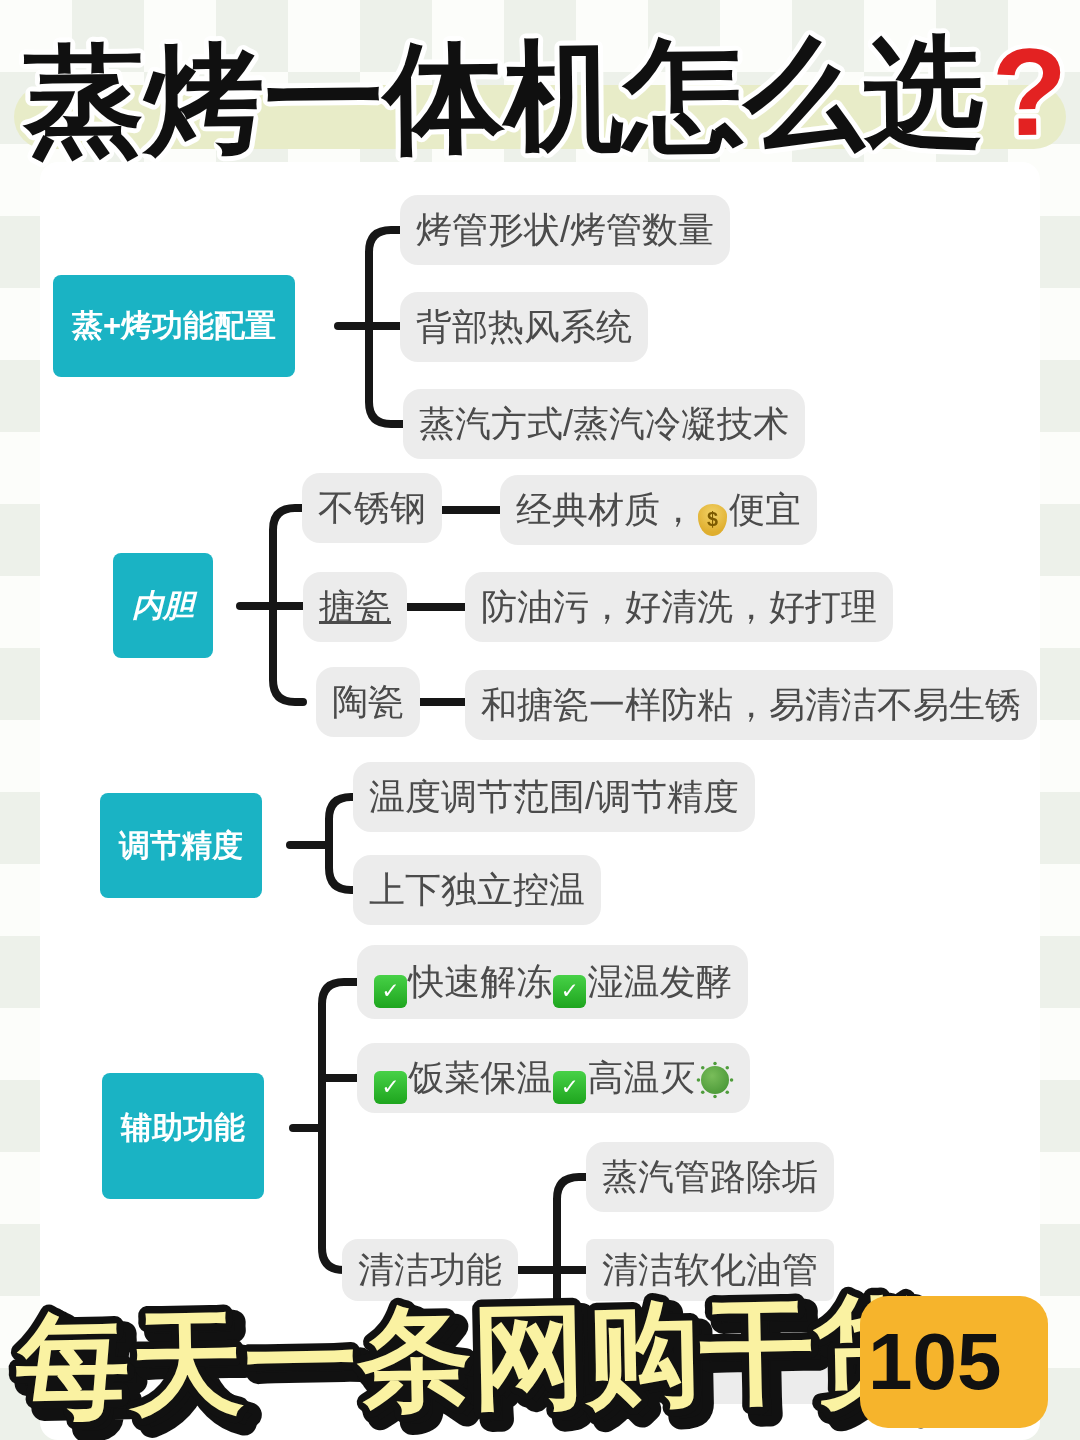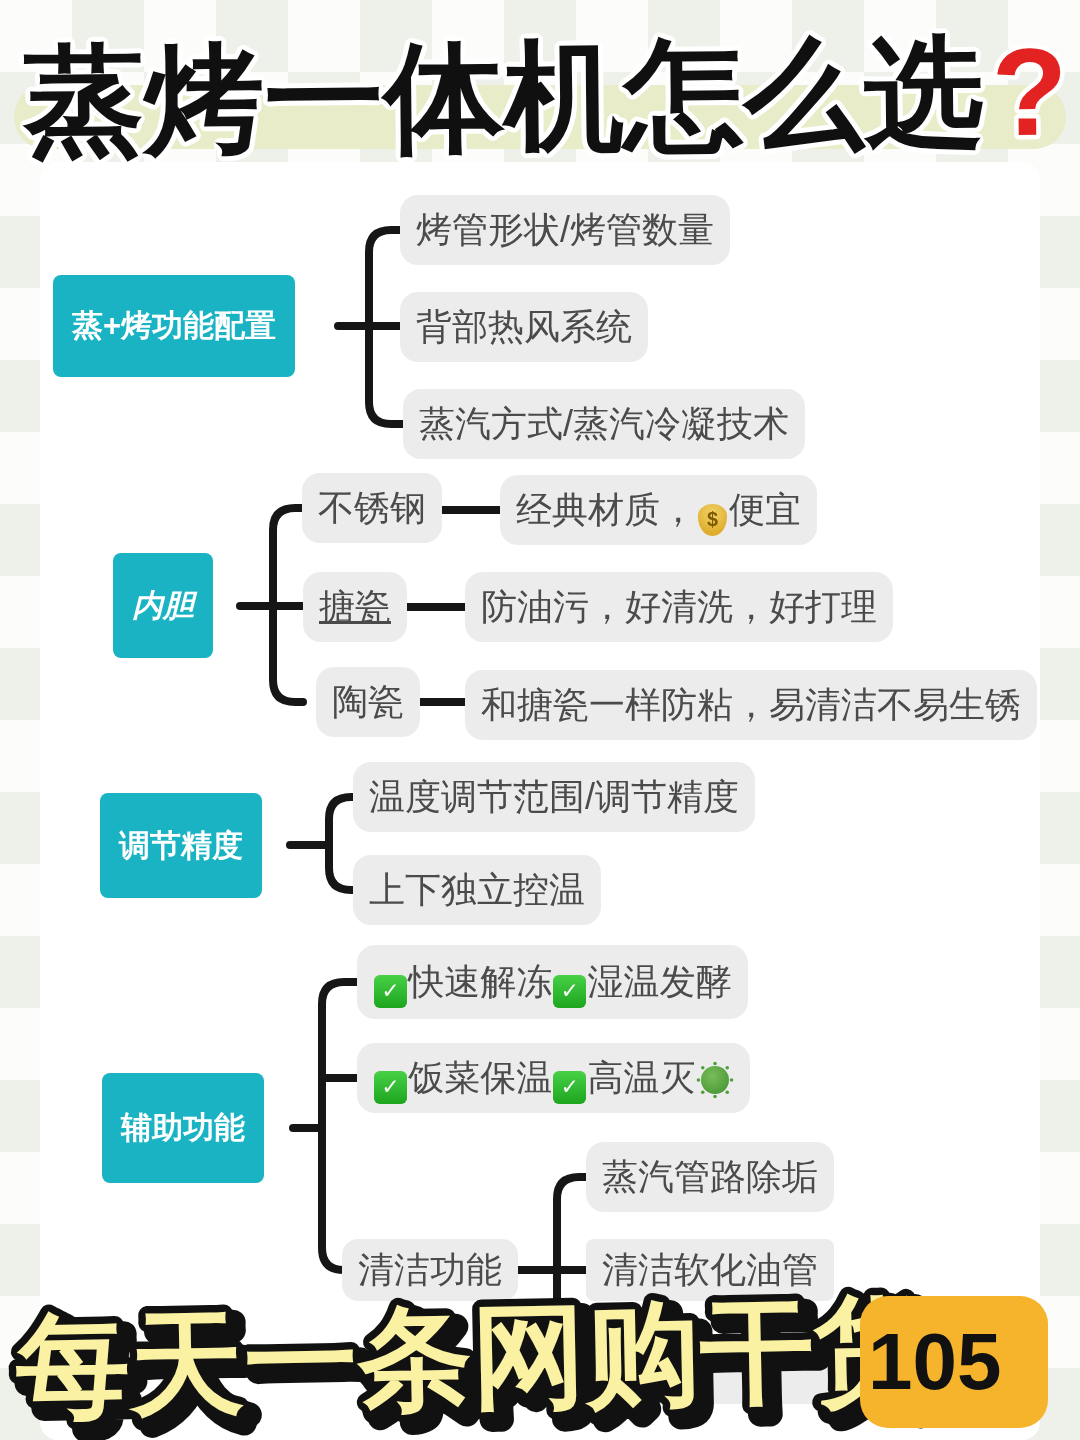--- a/index.html
+++ b/index.html
@@ -30,21 +30,21 @@
   .root{
     background:#1ab3c4;color:#ffffff;font-weight:bold;font-size:31px;
     border-radius:8px;padding:0 19px;text-align:center;
   }
   .leaf{
     background:#ececec;color:#4b4b4b;font-weight:500;font-size:36px;
     border-radius:18px;padding:0 16px;text-align:center;
   }
   .h102{height:102px;line-height:102px;}
   .h105{height:105px;line-height:105px;}
-  .h110{height:110px;line-height:110px;}
+  .h110{height:126px;line-height:110px;}
   .h74{height:74px;line-height:74px;}
   .h70{height:70px;line-height:70px;}
   .h62{height:62px;line-height:62px;border-radius:16px;}
   .h68{height:68px;line-height:68px;}
   .obscured{width:244px;}
   
   .ic{display:inline-flex;align-items:center;justify-content:center;vertical-align:-0.12em;line-height:normal;}
   .ic b{font-style:normal;font-weight:900;}
   .ic-check{width:.92em;height:.92em;border-radius:.16em;margin:0 .03em;
     background:linear-gradient(180deg,#47d147,#1ea51e);}

